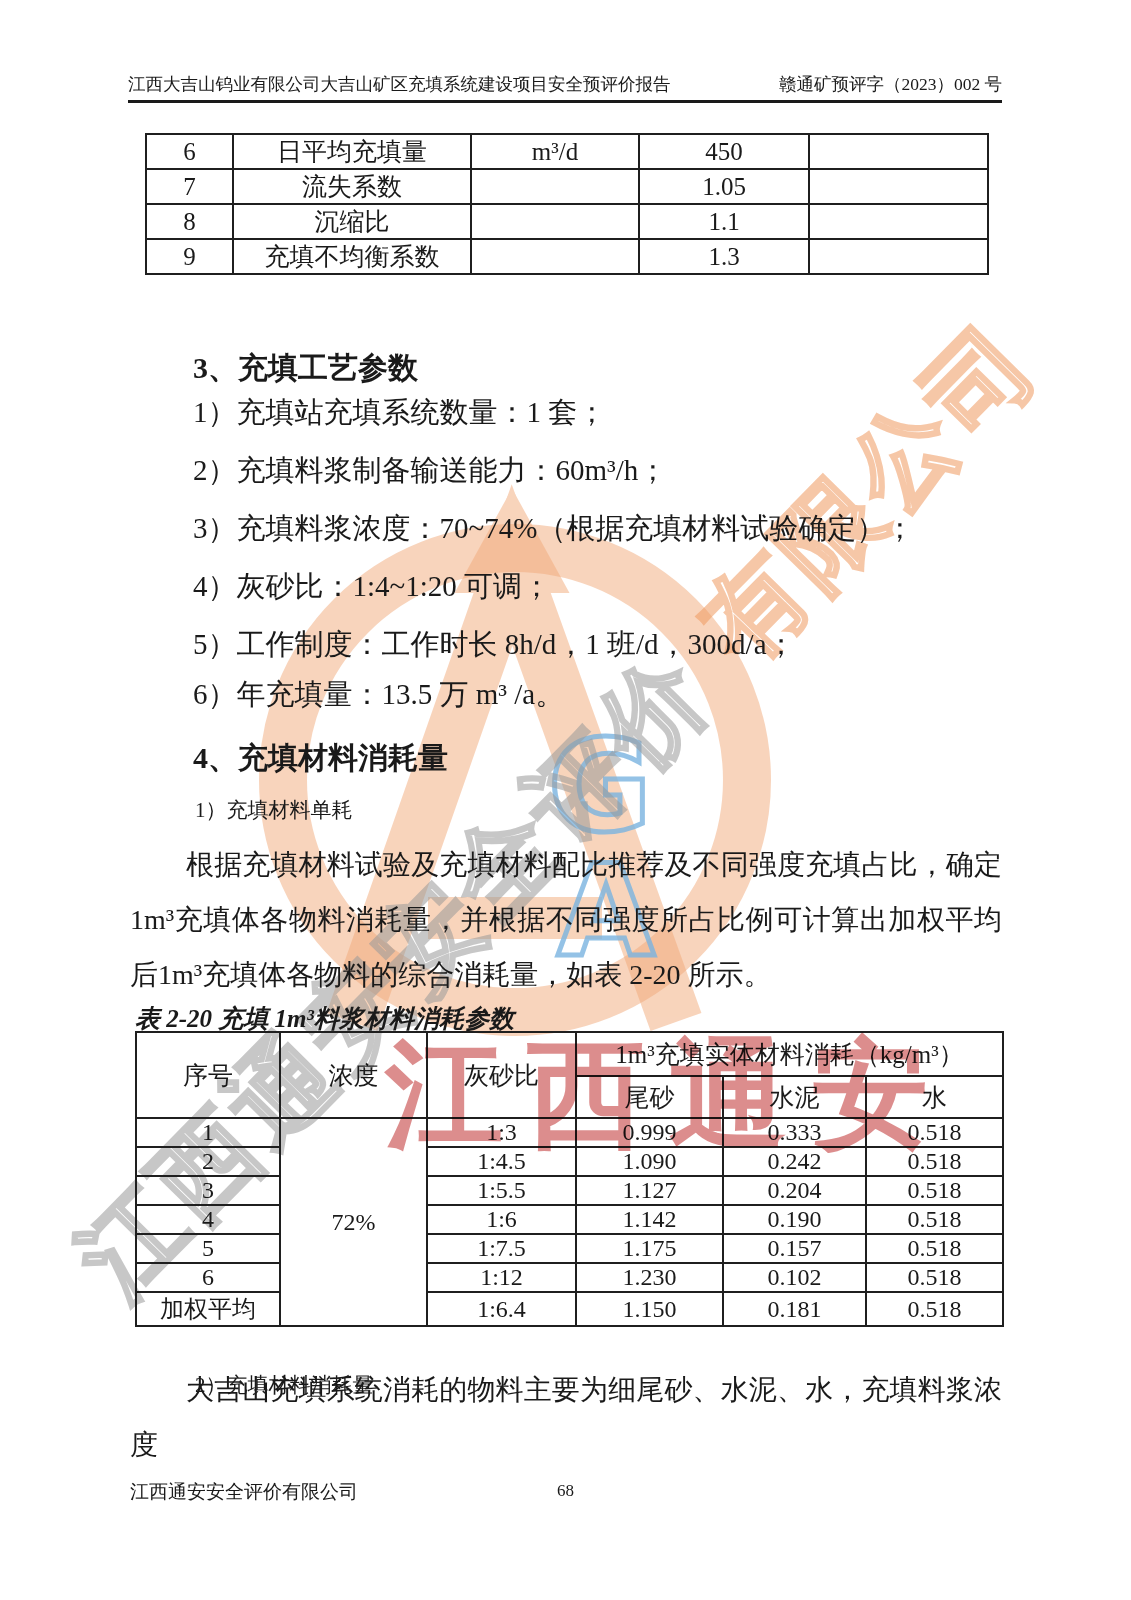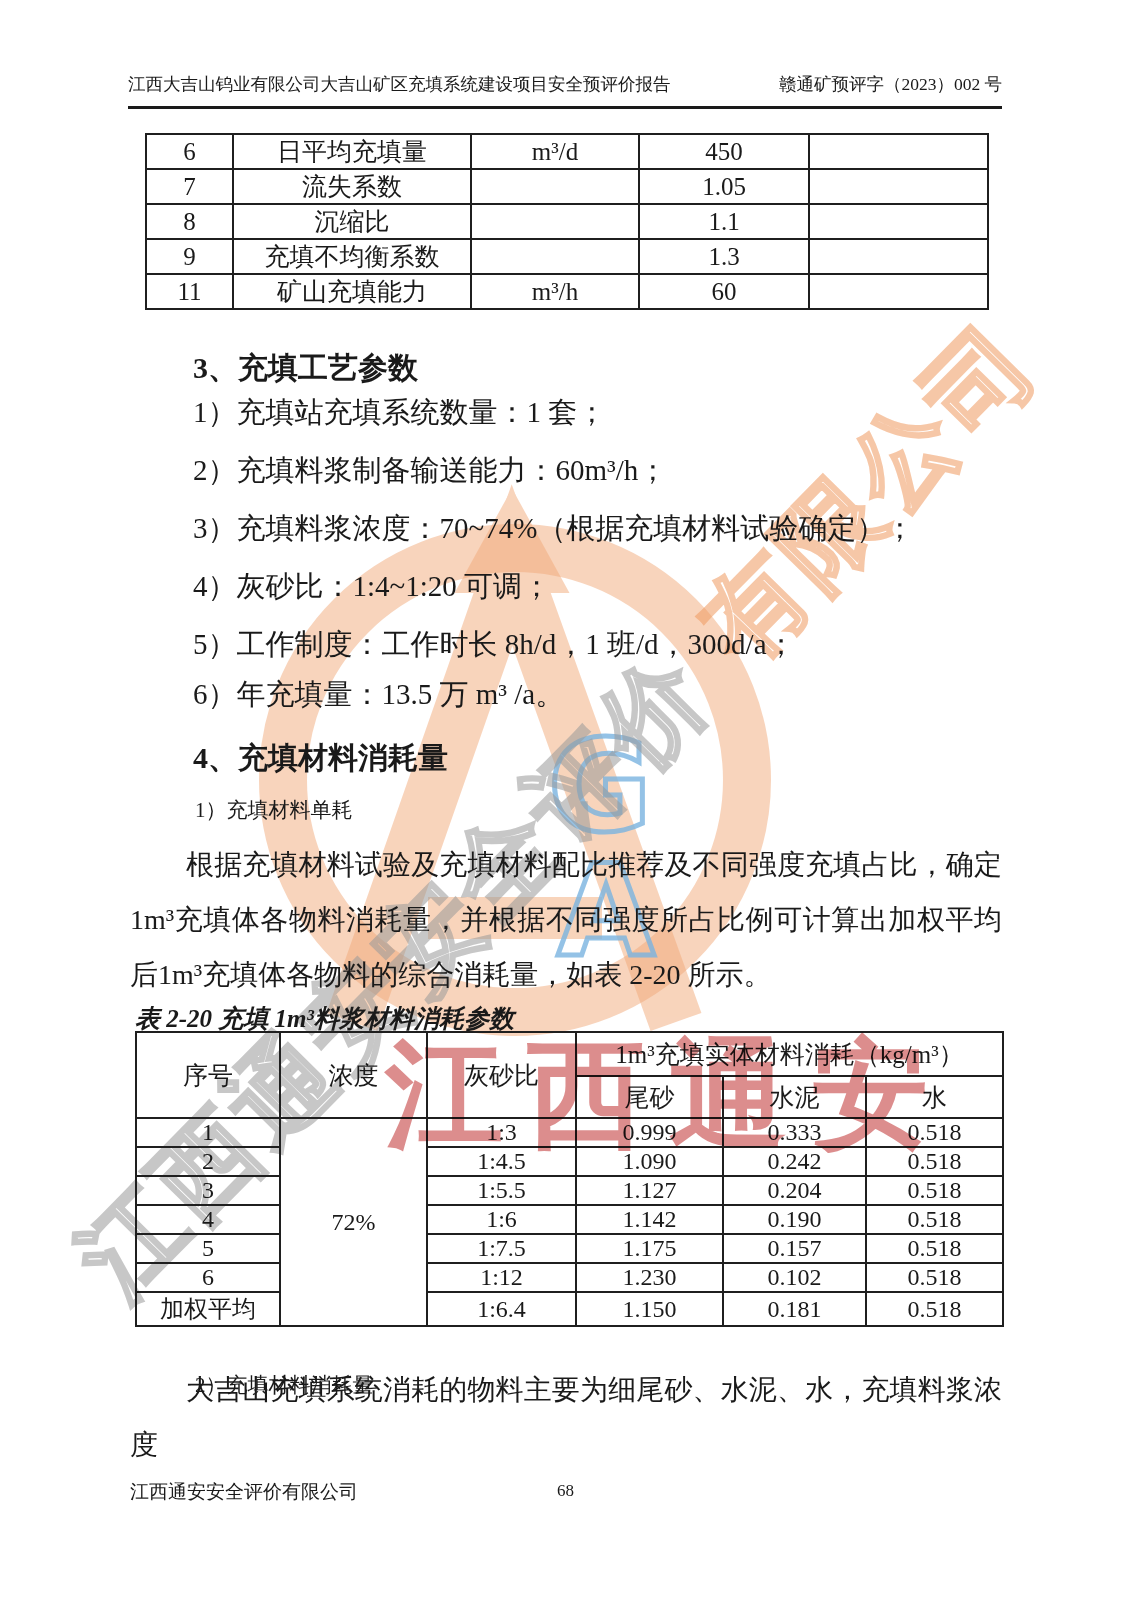--- a/index.html
+++ b/index.html
@@ -12,21 +12,21 @@
     overflow:hidden;
     margin:0 auto;
     box-shadow:0 0 4px rgba(0,0,0,.3);
   }
   
   .hdr{
     position:absolute;left:128px;top:72px;width:874px;
     display:flex;justify-content:space-between;align-items:flex-end;
     font-size:17.5px;
     border-bottom:3px solid #1a1a1a;
-    padding-bottom:10px;
+    padding-bottom:4px;
     white-space:nowrap;
   }
   
   table{border-collapse:collapse;table-layout:fixed;}
   td,th{border:2px solid #1f1f1f;text-align:center;vertical-align:middle;padding:0;font-weight:normal;overflow:hidden;}
   .tbl-top{position:absolute;left:145px;top:133px;width:842px;font-size:25px;}
   .tbl-top tr{height:31px;}
   .tbl-main{position:absolute;left:135px;top:1031px;width:867px;font-size:24px;}
   .tbl-main .hrow1{height:44px;}
   .tbl-main .hrow2{height:42px;}
@@ -118,27 +118,20 @@
         <td>沉缩比</td>
         <td></td>
         <td>1.1</td>
         <td></td>
       </tr>
       <tr>
         <td>9</td>
         <td>充填不均衡系数</td>
         <td></td>
         <td>1.3</td>
-        <td></td>
-      </tr>
-      <tr>
-        <td>11</td>
-        <td>矿山充填能力</td>
-        <td>m³/h</td>
-        <td>60</td>
         <td></td>
       </tr>
     </tbody>
       </table>
 
     <div class="h-sec" style="top:348px">3、充填工艺参数</div>
     <div class="li" style="top:393px">1）充填站充填系统数量：1 套；</div>
     <div class="li" style="top:451px">2）充填料浆制备输送能力：60m³/h；</div>
     <div class="li" style="top:509px">3）充填料浆浓度：70~74%（根据充填材料试验确定）；</div>
     <div class="li" style="top:567px">4）灰砂比：1:4~1:20 可调；</div>

